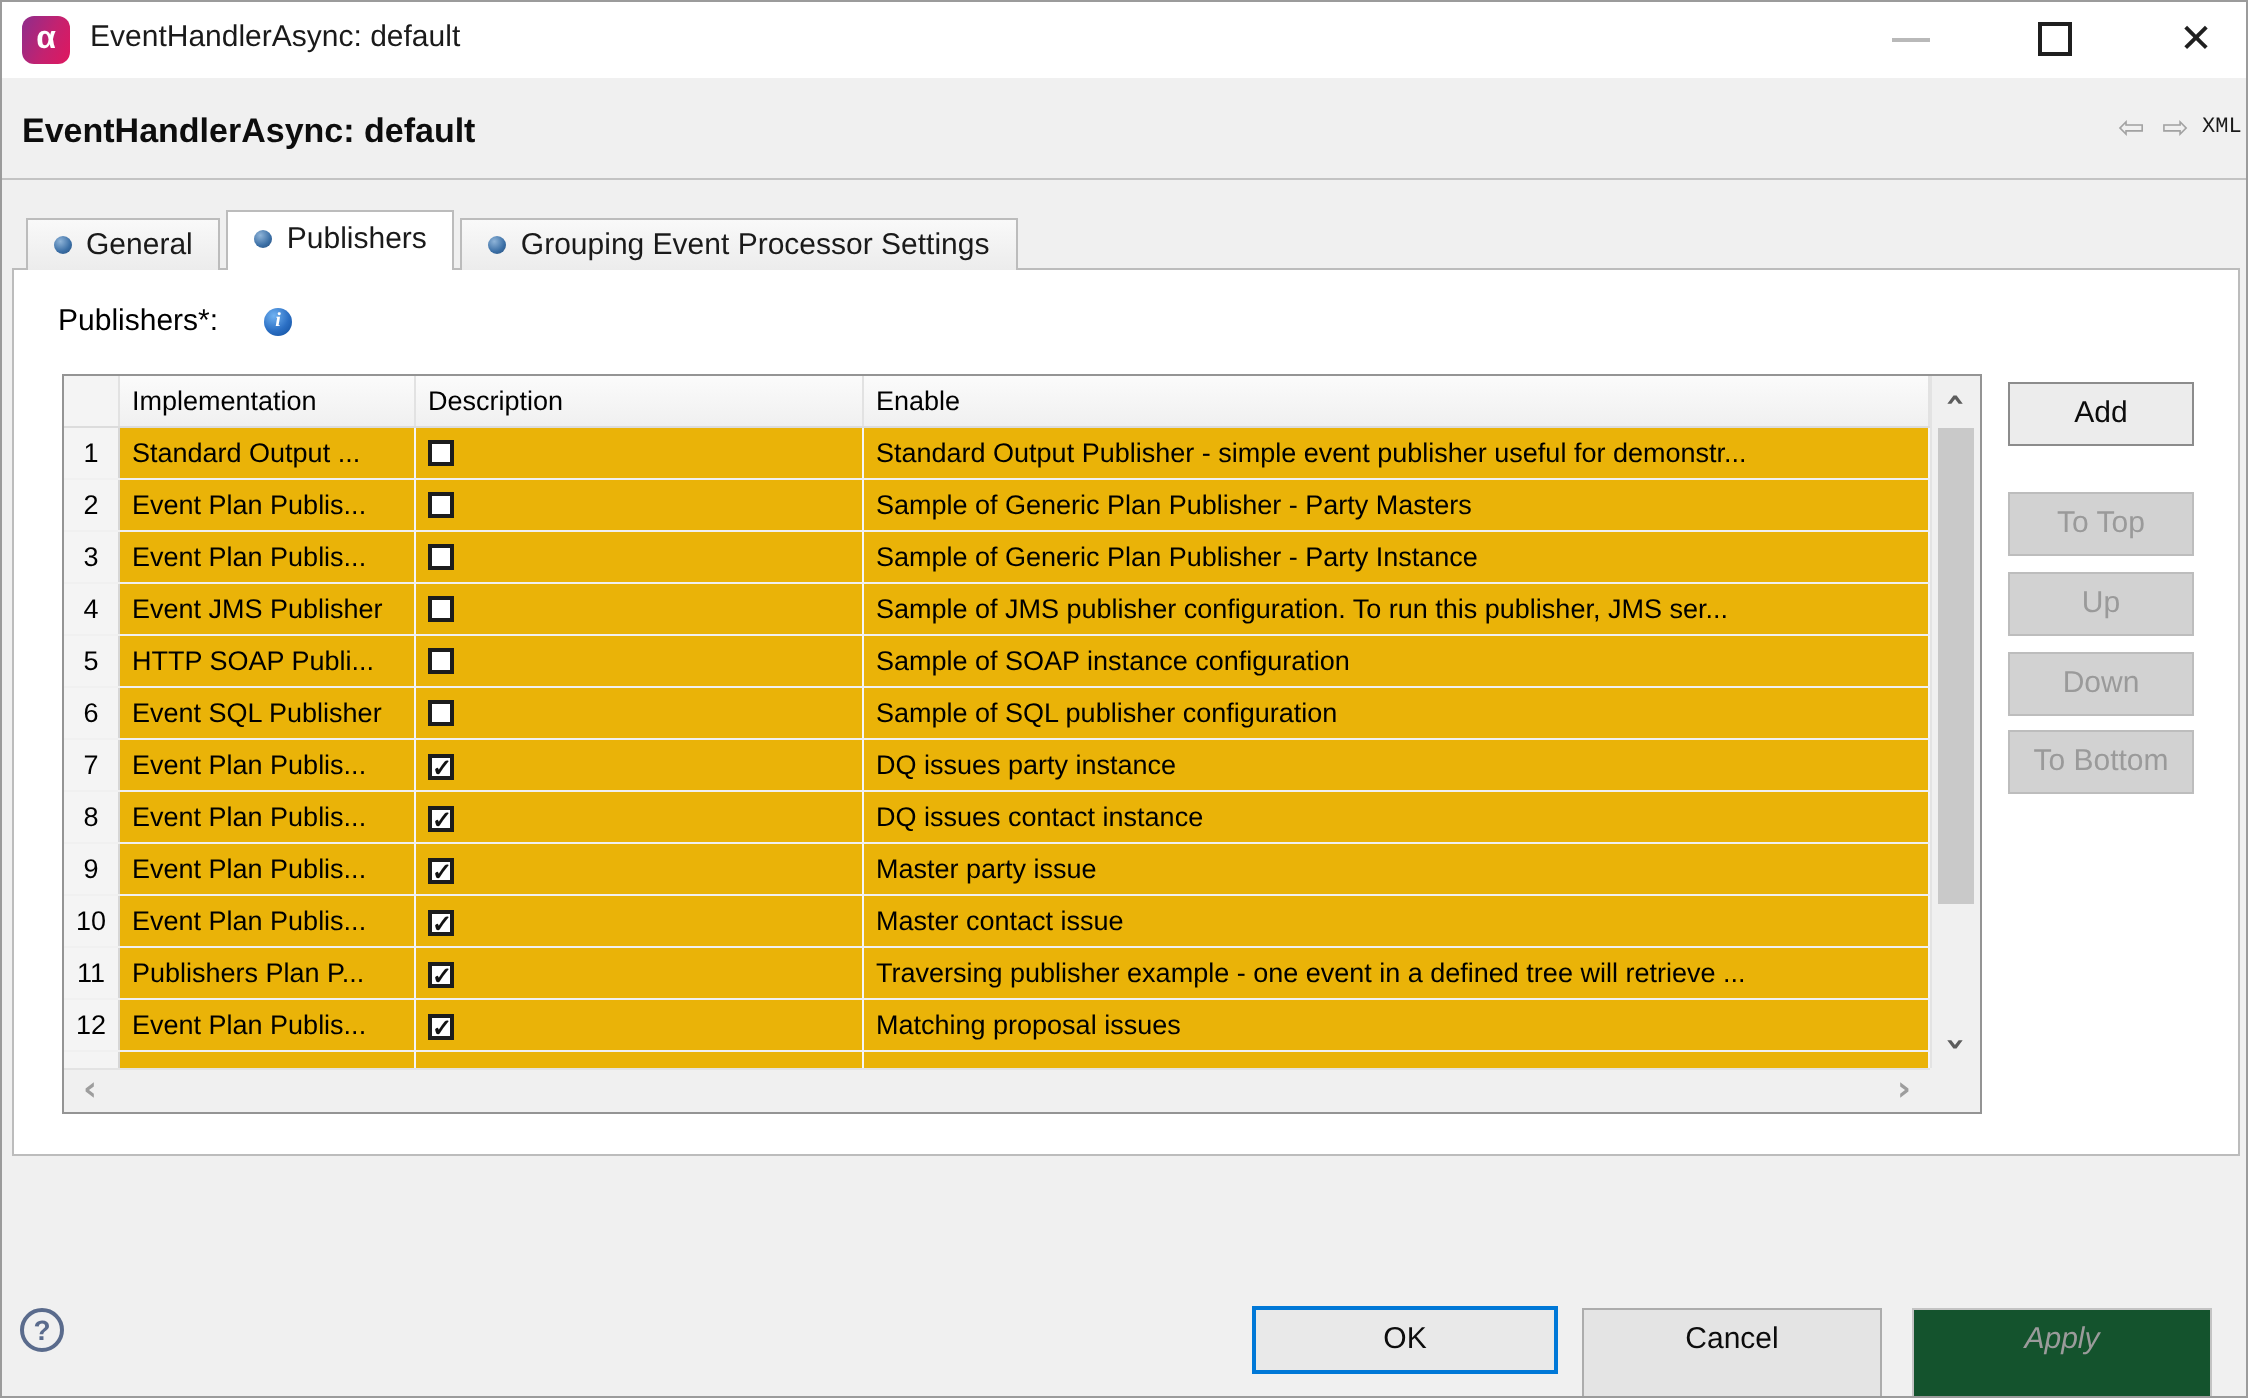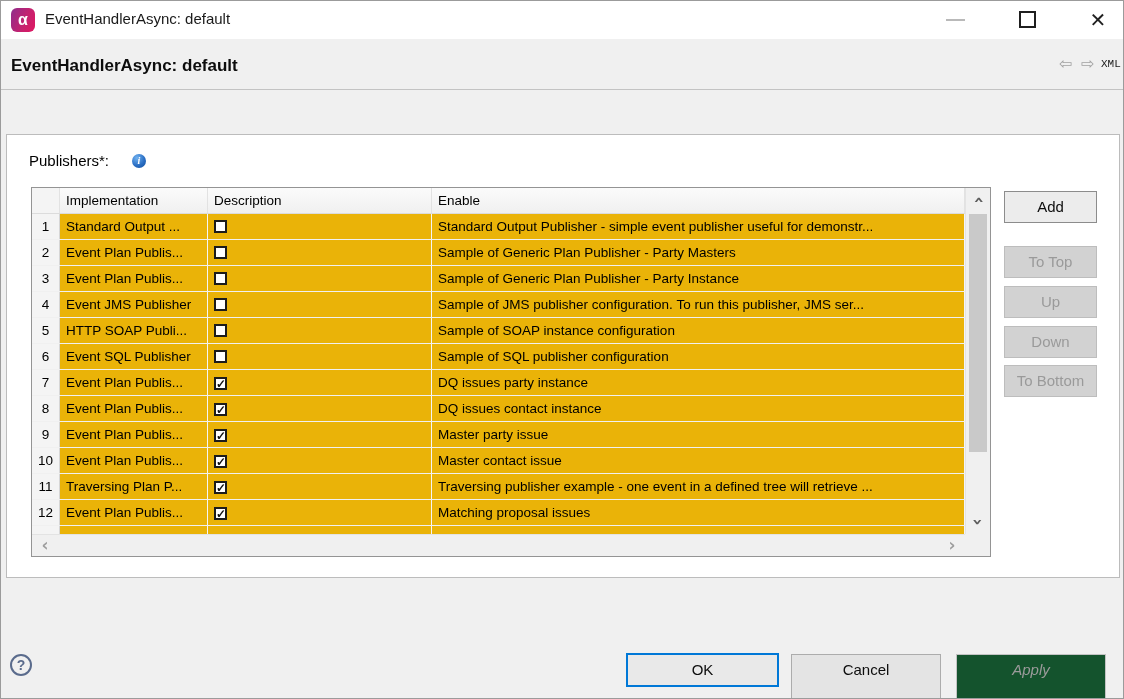--- a/index.html
+++ b/index.html
@@ -104,20 +104,34 @@
     <div class="btn-close">✕</div>
   </div>
 
   <div class="header-strip">
     <div class="header-title">EventHandlerAsync: default</div>
     <div class="nav-arrow nav-back">⇦</div>
     <div class="nav-arrow nav-fwd">⇨</div>
     <div class="xml-label">XML</div>
   </div>
 
+  <div class="tabbar" id="tabbar">
+      <div class="tab">
+        <span class="tab-bullet"></span>
+        <span>General</span>
+      </div>
+      <div class="tab active">
+        <span class="tab-bullet"></span>
+        <span>Publishers</span>
+      </div>
+      <div class="tab">
+        <span class="tab-bullet"></span>
+        <span>Grouping Event Processor Settings</span>
+      </div>
+    </div>
 
   <div class="panel"></div>
   <div class="publishers-label">Publishers*:</div>
   <div class="info-icon">i</div>
 
   <div class="table-wrap">
     <div class="tbl-content">
       <div class="trow thead" id="thead">
           <div class="cell cell-num" style="padding-left: 0px;"></div>
           <div class="cell cell-impl" style="padding-left: 6px;">Implementation</div>
@@ -180,21 +194,21 @@
             <div class="cell cell-desc">Master party issue</div>
           </div>
           <div class="trow">
             <div class="cell cell-num">10</div>
             <div class="cell cell-impl">Event Plan Publis...</div>
             <div class="cell cell-enable"><span class="cb checked">✓</span></div>
             <div class="cell cell-desc">Master contact issue</div>
           </div>
           <div class="trow">
             <div class="cell cell-num">11</div>
-            <div class="cell cell-impl">Traversing Plan P...</div>
+            <div class="cell cell-impl">Publishers Plan P...</div>
             <div class="cell cell-enable"><span class="cb checked">✓</span></div>
             <div class="cell cell-desc">Traversing publisher example - one event in a defined tree will retrieve ...</div>
           </div>
           <div class="trow">
             <div class="cell cell-num">12</div>
             <div class="cell cell-impl">Event Plan Publis...</div>
             <div class="cell cell-enable"><span class="cb checked">✓</span></div>
             <div class="cell cell-desc">Matching proposal issues</div>
           </div>
           <div class="trow filler">

